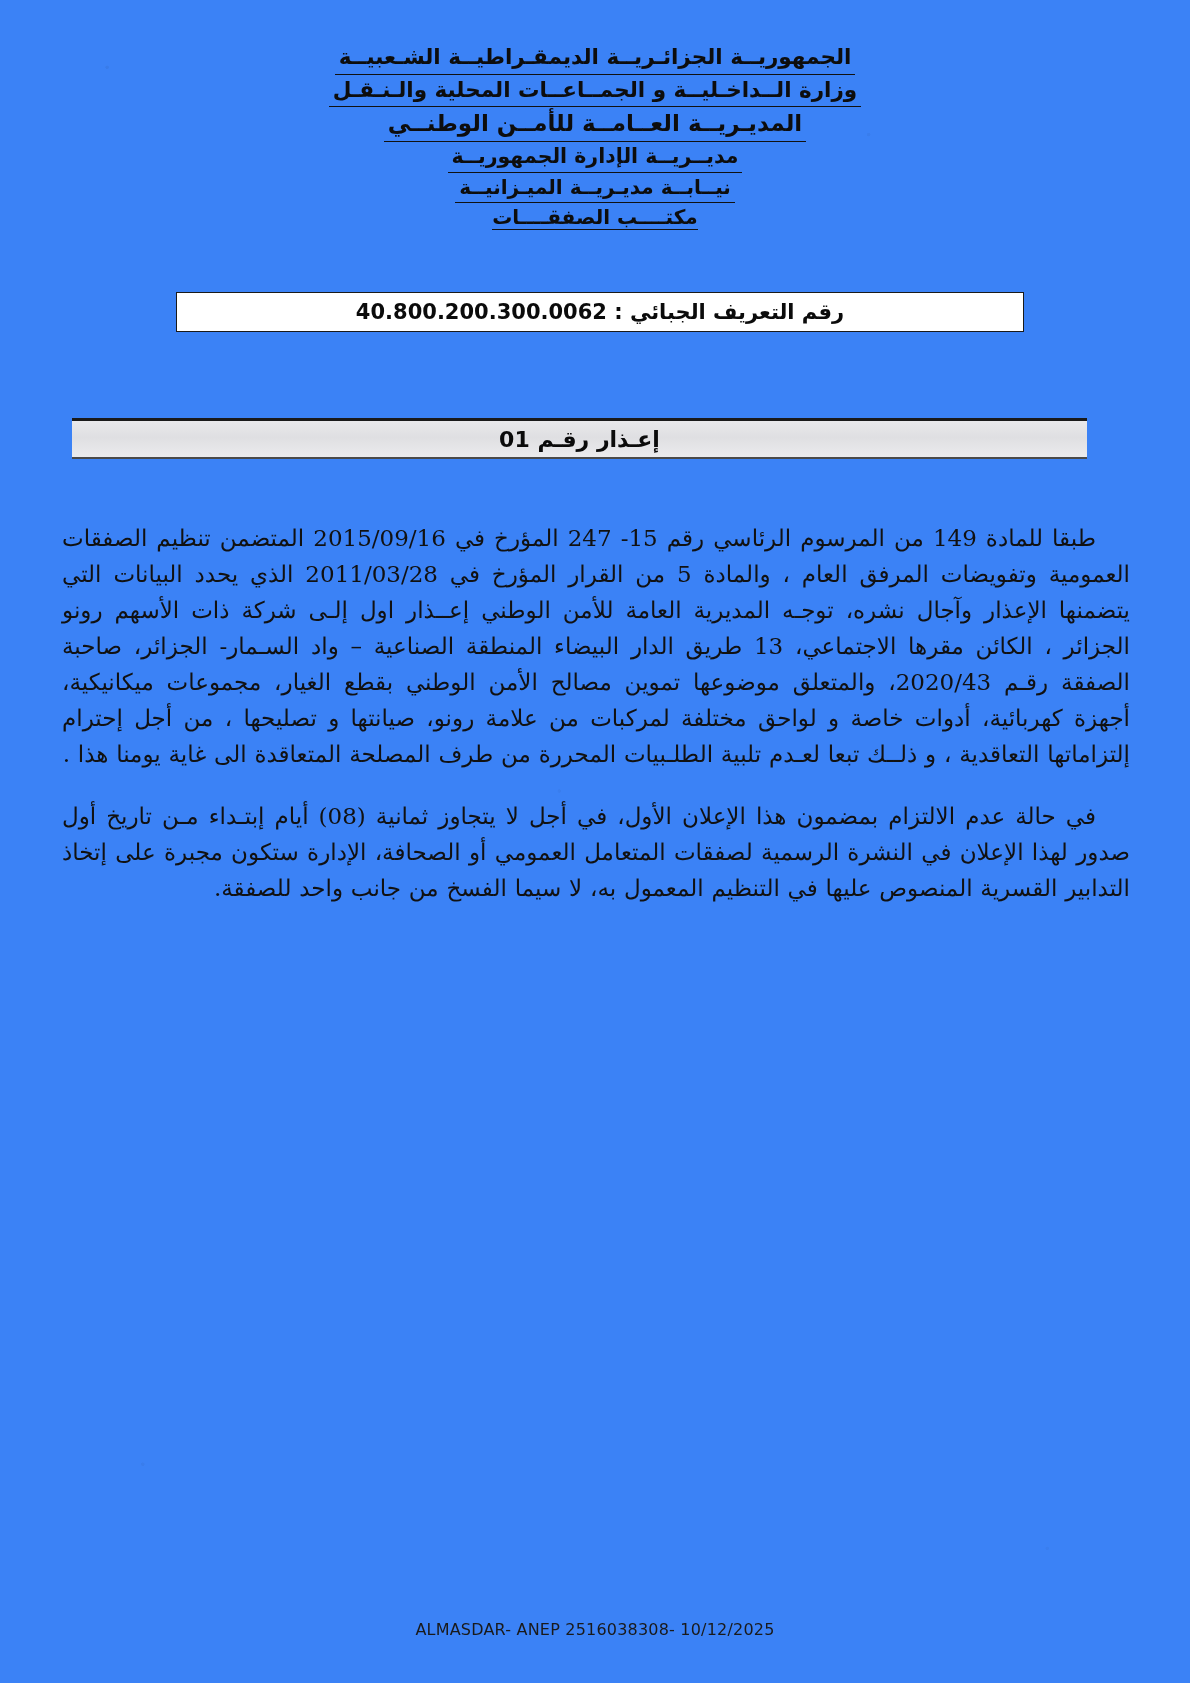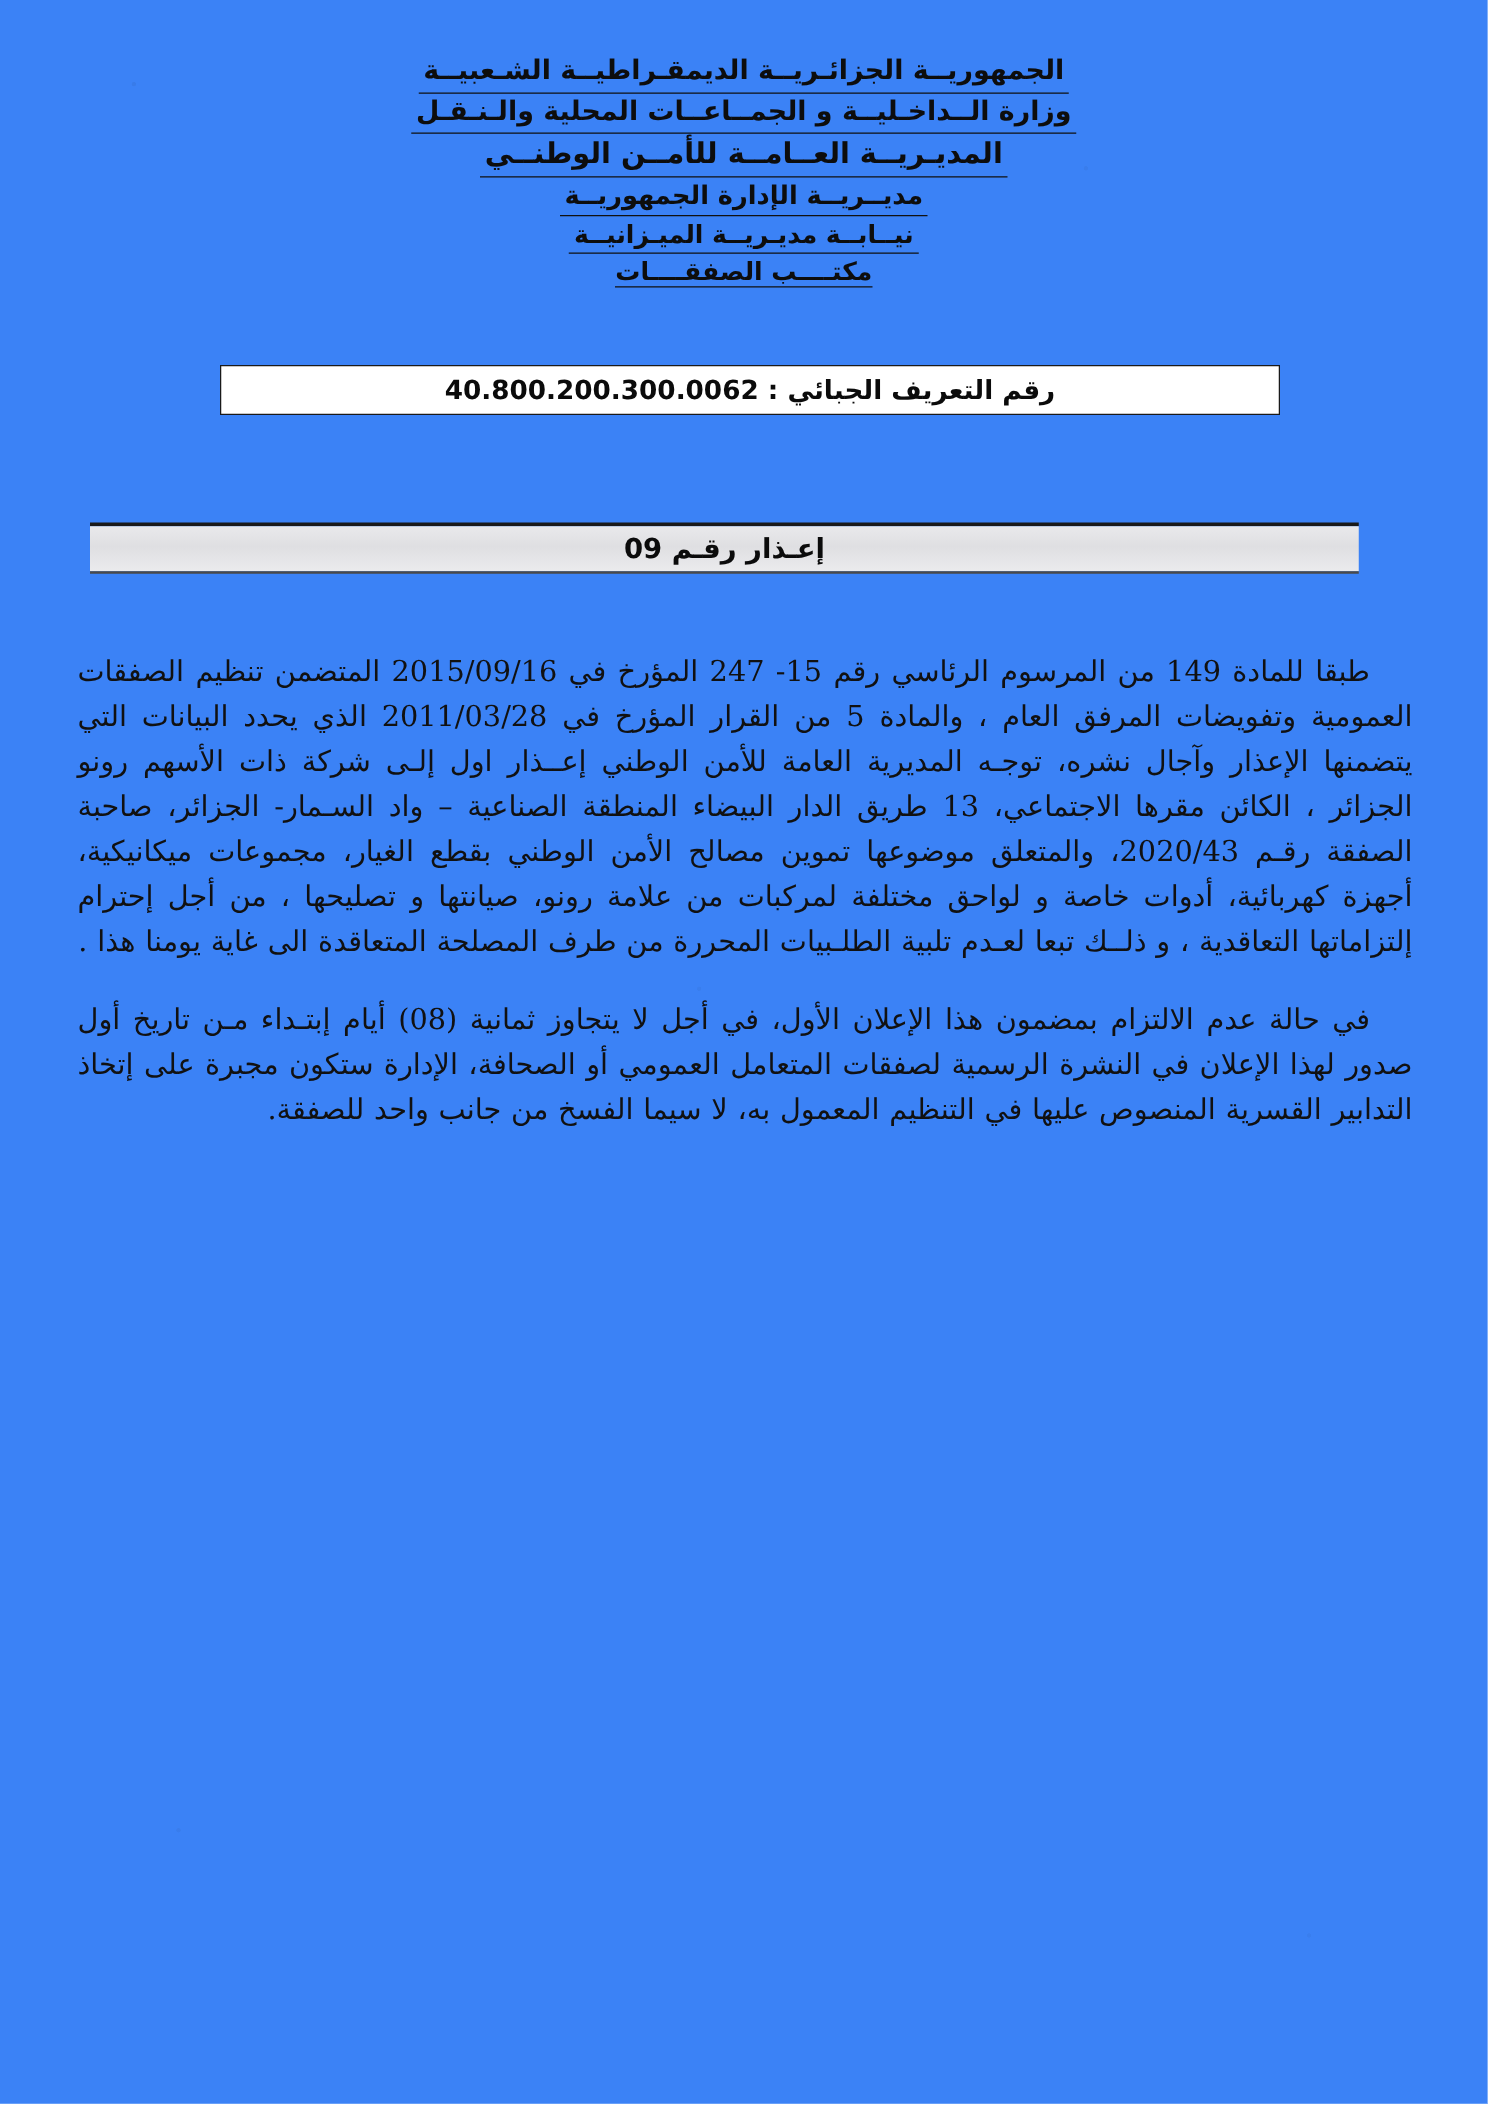--- a/index.html
+++ b/index.html
@@ -176,23 +176,26 @@
     <span class="lh-line l5">نيــابــة مديـريــة الميـزانيــة</span>
     <span class="lh-line l6"><span class="ul-seg">مكتــــب الصفقــــات</span></span>
   </div>
 
   <div class="taxbox">
     <span class="taxbox-text">رقم التعريف الجبائي : 40.800.200.300.0062</span>
   </div>
 
   <div class="title-rule"></div>
   <div class="title-band">
-    <span class="title-text">إعـذار رقـم 09</span>
+    <span class="title-text">إعـذار رقـم 01</span>
   </div>
   <div class="title-underrule"></div>
 
   <div class="body-block">
     <p class="para">طبقا للمادة 149 من المرسوم الرئاسي رقم  15- 247  المؤرخ في 2015/09/16 المتضمن تنظيم الصفقات العمومية وتفويضات المرفق العام ، والمادة 5 من القرار المؤرخ في 2011/03/28 الذي يحدد البيانات التي يتضمنها الإعذار وآجال نشره، توجـه المديرية العامة للأمن الوطني إعــذار اول إلـى شركة ذات الأسهم رونو الجزائر ، الكائن مقرها الاجتماعي، 13 طريق الدار البيضاء المنطقة الصناعية – واد السـمار- الجزائر، صاحبة الصفقة رقـم 2020/43، والمتعلق موضوعها تموين مصالح الأمن الوطني بقطع الغيار، مجموعات ميكانيكية، أجهزة كهربائية، أدوات خاصة و لواحق مختلفة لمركبات من علامة رونو، صيانتها و تصليحها ، من أجل  إحترام إلتزاماتها التعاقدية ، و ذلــك تبعا لعـدم تلبية الطلـبيات المحررة من طرف المصلحة المتعاقدة الى غاية يومنا هذا .</p>
     <p class="para">في حالة عدم الالتزام بمضمون هذا الإعلان الأول، في أجل لا يتجاوز ثمانية (08) أيام إبتـداء مـن تاريخ أول صدور لهذا الإعلان في النشرة الرسمية لصفقات المتعامل العمومي أو الصحافة، الإدارة ستكون مجبرة على إتخاذ التدابير القسرية المنصوص عليها في التنظيم المعمول به، لا سيما الفسخ من جانب واحد للصفقة.</p>
   </div>
 
+  <div class="footer">
+    <span class="footer-text">ALMASDAR- ANEP 2516038308- 10/12/2025</span>
+  </div>
 
 </div>
 
 </body></html>

